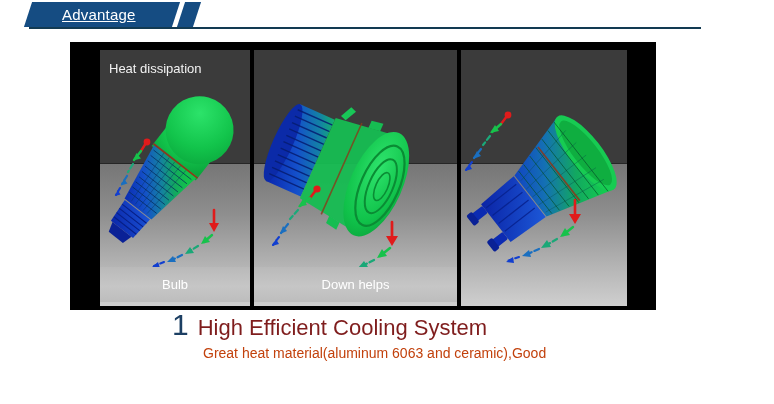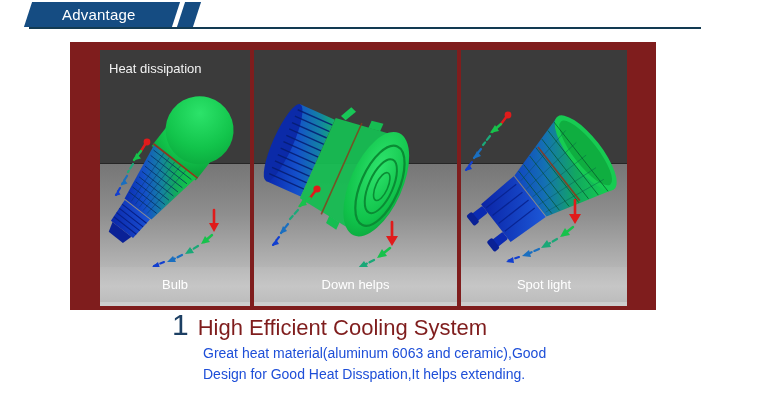--- a/index.html
+++ b/index.html
@@ -44,38 +44,39 @@
   }
   .banner-label {
     position: absolute;
     top: 4px;
     left: 62px;
     font-size: 15px;
     color: #ffffff;
     letter-spacing: 0.2px;
     line-height: 21px;
     white-space: nowrap;
+    text-decoration: underline;
   }
   .banner-rule {
     position: absolute;
     left: 29px;
     top: 27px;
     width: 672px;
     height: 2px;
     background: #123a52;
   }
 
   
   #product-board {
     position: absolute;
     left: 70px;
     top: 42px;
     width: 586px;
     height: 268px;
-    background: #7f1d1d;
+    background: #000000;
     box-sizing: border-box;
   }
   .panel-row {
     position: absolute;
     left: 30px;
     top: 8px;
     width: 527px;
     height: 256px;
     display: flex;
     gap: 4px;
@@ -164,21 +165,21 @@
   .feature-title {
     font-size: 22px;
     color: #7f1d1d;
     line-height: 28px;
     white-space: nowrap;
   }
   .feature-desc {
     margin-left: 31px;
     margin-top: 1px;
     font-size: 14px;
-    color: #1d4ed8;
+    color: #c2410c;
     line-height: 21px;
   }
   .feature-desc div { white-space: nowrap; }
 </style>
 </head>
 <body>
 
 <div id="header-banner">
   <div class="banner-shape"></div>
   <div class="banner-shape-tail"></div>
@@ -447,30 +448,26 @@
           <path d="M 104 178 L 99 187 L 109 185 Z" fill="#17c24b"></path>
           <path d="M 96 189 L 84 196" stroke="#1aa877" stroke-width="2.2" stroke-linecap="round" stroke-dasharray="5 3"></path>
           <path d="M 86 190 L 80 198 L 90 197 Z" fill="#1aa877"></path>
           <path d="M 78 199 L 64 205" stroke="#1a6fc0" stroke-width="2.2" stroke-linecap="round" stroke-dasharray="5 3"></path>
           <path d="M 68 200 L 61 206 L 70 207 Z" fill="#1a6fc0"></path>
           <path d="M 58 207 L 46 211" stroke="#123fcf" stroke-width="2.1" stroke-linecap="round" stroke-dasharray="4 3"></path>
           <path d="M 52 207 L 45 212 L 53 213 Z" fill="#123fcf"></path>
         </g>
       </svg>
 
-      <div class="panel-label-band">
-        <span>Spot light</span>
-      </div>
     </div>
 
   </div>
 </div>
 
 <div id="feature-text">
   <div class="feature-head">
     <div class="feature-number">1</div>
     <div class="feature-title">High Efficient Cooling System</div>
   </div>
   <div class="feature-desc">
     <div>Great heat material(aluminum 6063 and ceramic),Good</div>
-    <div>Design for Good Heat Disspation,It helps extending.</div>
   </div>
 </div>
 
 </body></html>

